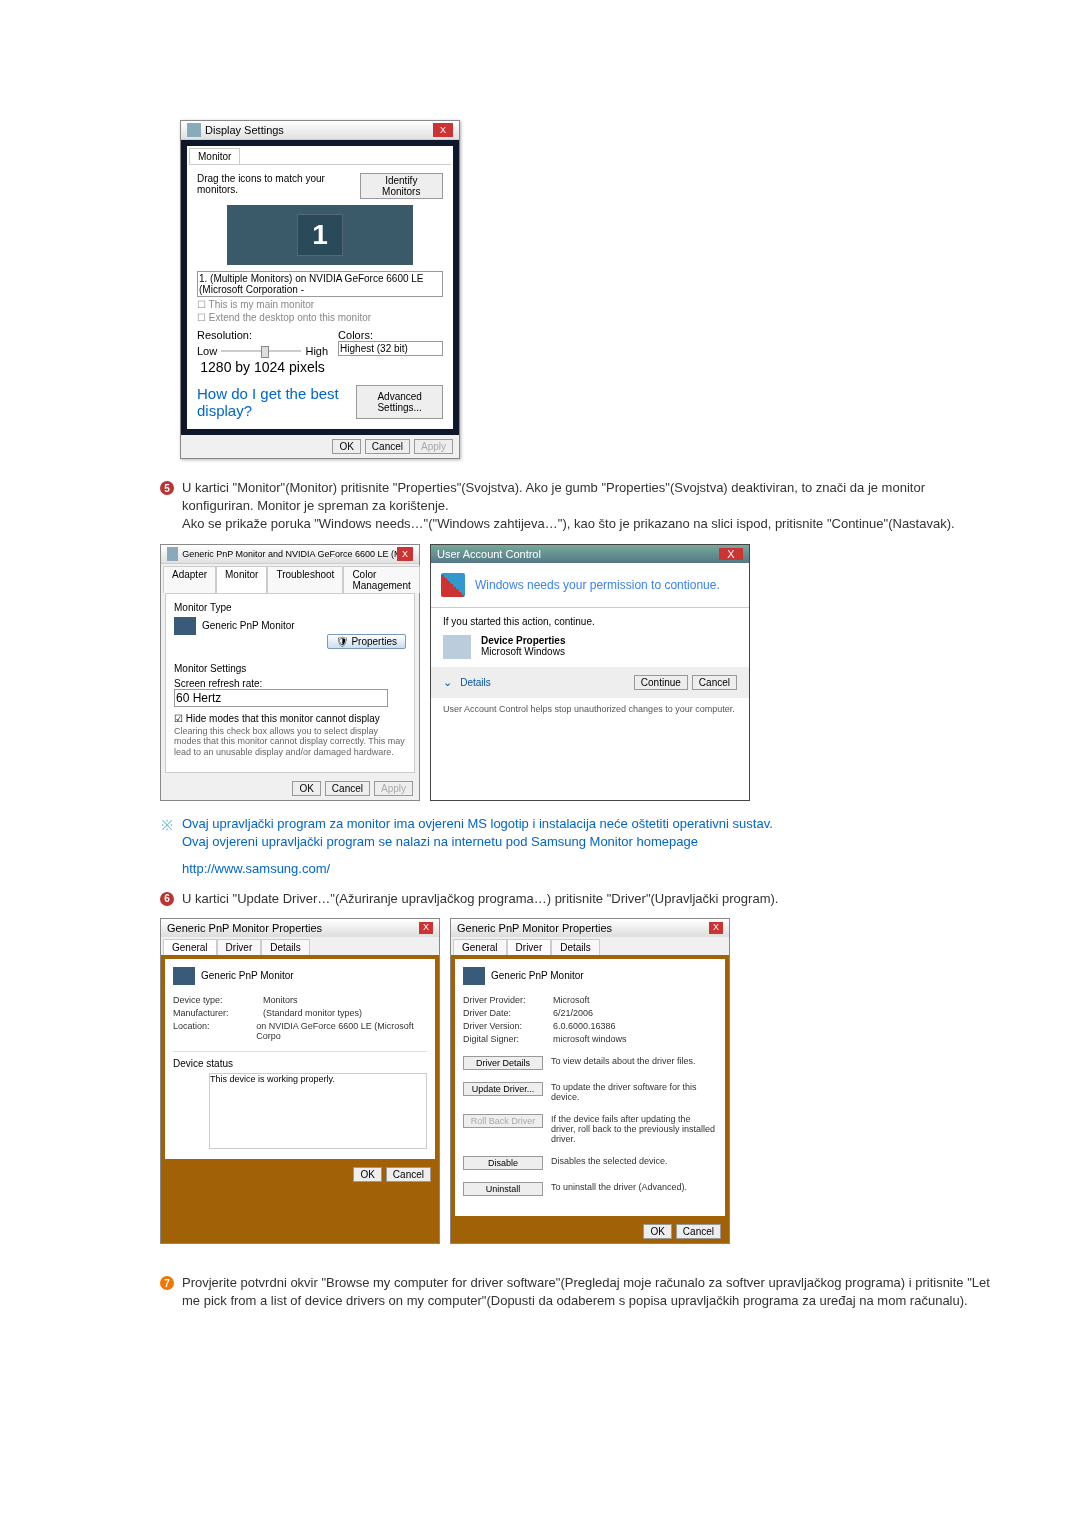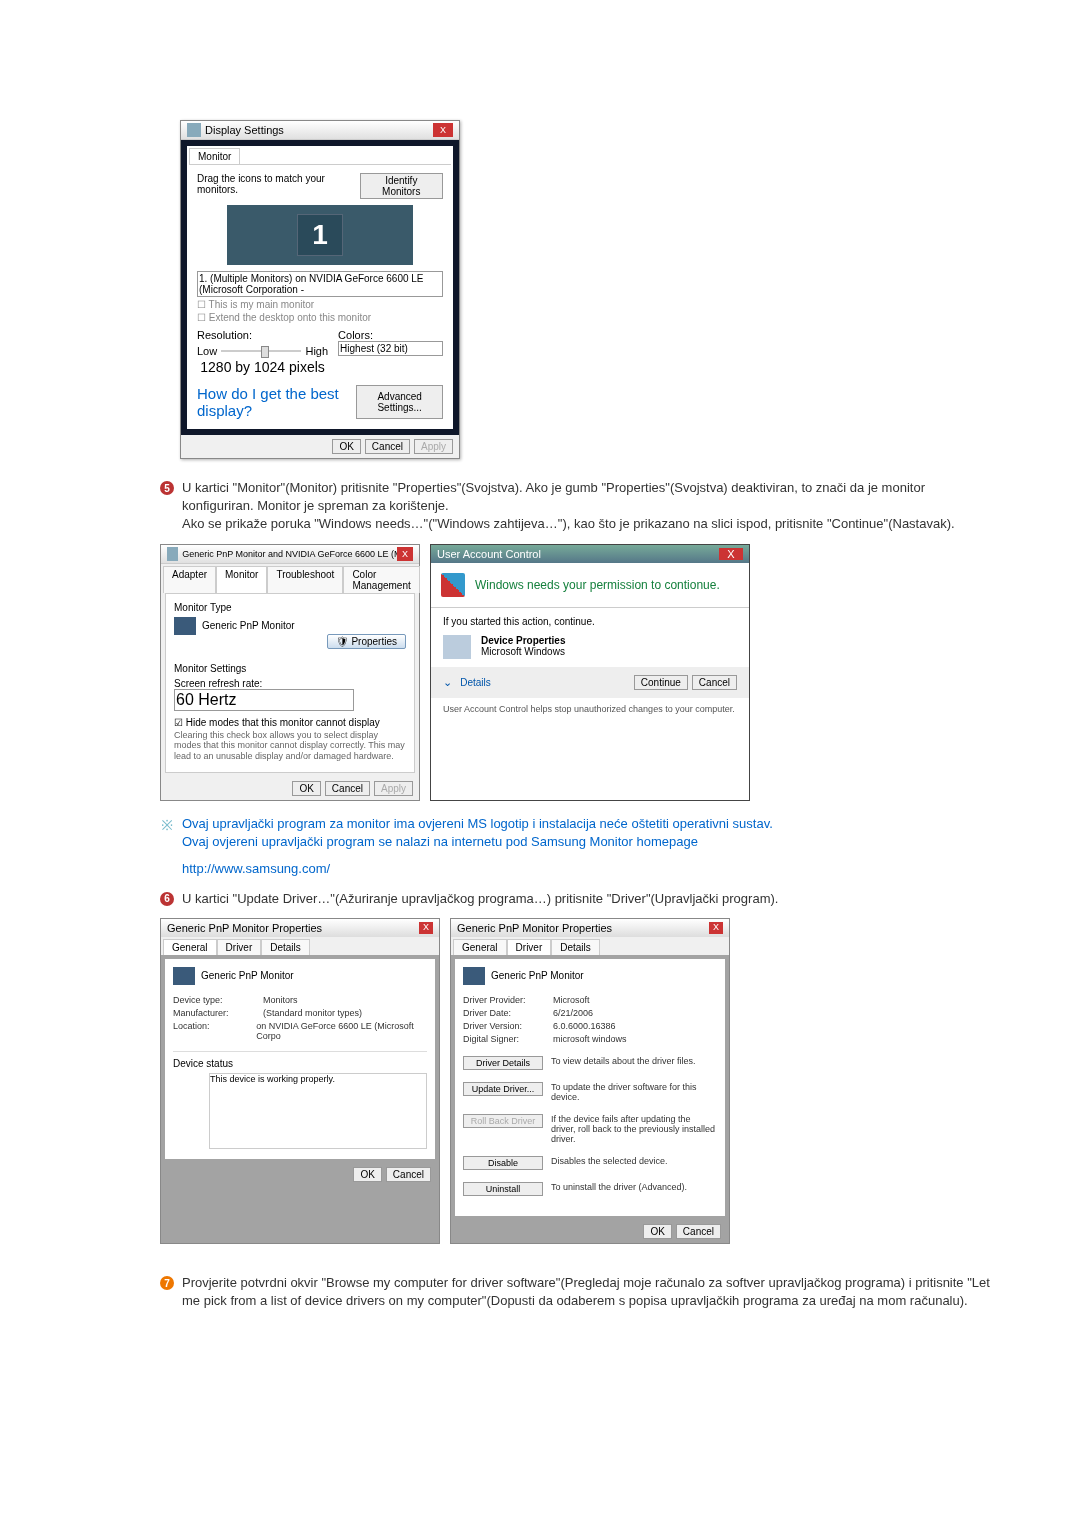--- a/index.html
+++ b/index.html
@@ -44,41 +44,41 @@
   
   
   .prop-dialog { background: #f0f0f0; border: 1px solid #888; font-size: 10px; width: 260px; }
   .prop-tabs { display: flex; background: #f0f0f0; padding: 2px 2px 0; }
   .prop-tab { padding: 2px 8px; border: 1px solid #ccc; border-bottom: none; background: #f8f8f8; font-size: 10px; }
   .prop-tab.active { background: #fff; }
   .prop-body { background: #fff; margin: 0 4px 4px; padding: 8px; border: 1px solid #ccc; min-height: 180px; position: relative; }
   .group-label { font-size: 10px; margin-bottom: 4px; }
   .monitor-icon { width: 22px; height: 18px; background: #3a5a7a; display: inline-block; vertical-align: middle; margin-right: 6px; }
   .prop-btn { position: absolute; right: 8px; background: linear-gradient(#fff,#cde); border: 1px solid #79b; padding: 1px 8px; font-size: 10px; cursor: pointer; border-radius: 2px; }
-  .small-dropdown { width: 180px; border: 1px solid #999; padding: 1px; font-size: 16px; }
+  .small-dropdown { width: 214px; border: 1px solid #999; padding: 1px; font-size: 12px; }
   .chk { font-size: 10px; margin-top: 6px; }
   .small-text { font-size: 9px; color: #666; margin-top: 2px; line-height: 1.2; }
   
   
   .uac { border: 1px solid #444; width: 320px; font-size: 11px; }
   .uac-title { background: linear-gradient(#7a9,#578); color: #fff; padding: 3px 6px; display: flex; }
   .uac-close { margin-left: auto; background: #c33; color: #fff; width: 24px; text-align: center; cursor: pointer; }
   .uac-top { background: #fff; padding: 10px; display: flex; gap: 10px; align-items: center; }
   .shield { width: 24px; height: 24px; background: linear-gradient(45deg,#c33 50%,#39c 50%); border-radius: 2px; }
-  .uac-msg { color: #15803d; font-size: 12px; }
+  .uac-msg { color: #3b82f6; font-size: 12px; }
   .uac-mid { padding: 8px 12px; border-top: 1px solid #ccc; font-size: 10px; }
   .uac-app { display: flex; gap: 10px; margin-top: 8px; }
   .shield2 { width: 28px; height: 24px; background: #bcd; }
   .uac-bottom { background: #eee; padding: 8px 12px; display: flex; gap: 8px; align-items: center; }
   .uac-details { color: #05a; font-size: 10px; }
   .uac-buttons { margin-left: auto; display: flex; gap: 4px; }
   .uac-foot { padding: 6px 12px 10px; font-size: 9px; color: #555; }
   
   
-  .driver-dialog { background: #a3a3a3; border: 1px solid #888; width: 280px; font-size: 10px; }
+  .driver-dialog { background: #a16207; border: 1px solid #888; width: 280px; font-size: 10px; }
   .driver-title { background: linear-gradient(#fff,#ddd); padding: 3px 6px; display: flex; font-size: 11px; }
   .driver-close { margin-left: auto; background: #c33; color: #fff; padding: 0 4px; cursor: pointer; font-size: 9px; }
   .driver-body { background: #fff; margin: 4px; padding: 8px; min-height: 200px; }
   .dr-row { display: flex; margin: 3px 0; font-size: 9px; }
   .dr-label { width: 90px; color: #333; }
   .dr-val { color: #333; }
   .dr-group { margin-top: 10px; border-top: 1px solid #ddd; padding-top: 6px; }
   .dr-status-box { border: 1px solid #ccc; height: 76px; font-size: 9px; margin-top: 4px; margin-left: 36px; }
   .dr-btn-row { display: flex; margin: 12px 0; font-size: 9px; align-items: flex-start; }
   .dr-btn { border: 1px solid #999; background: #eee; padding: 1px 6px; width: 80px; text-align: center; cursor: pointer; }

